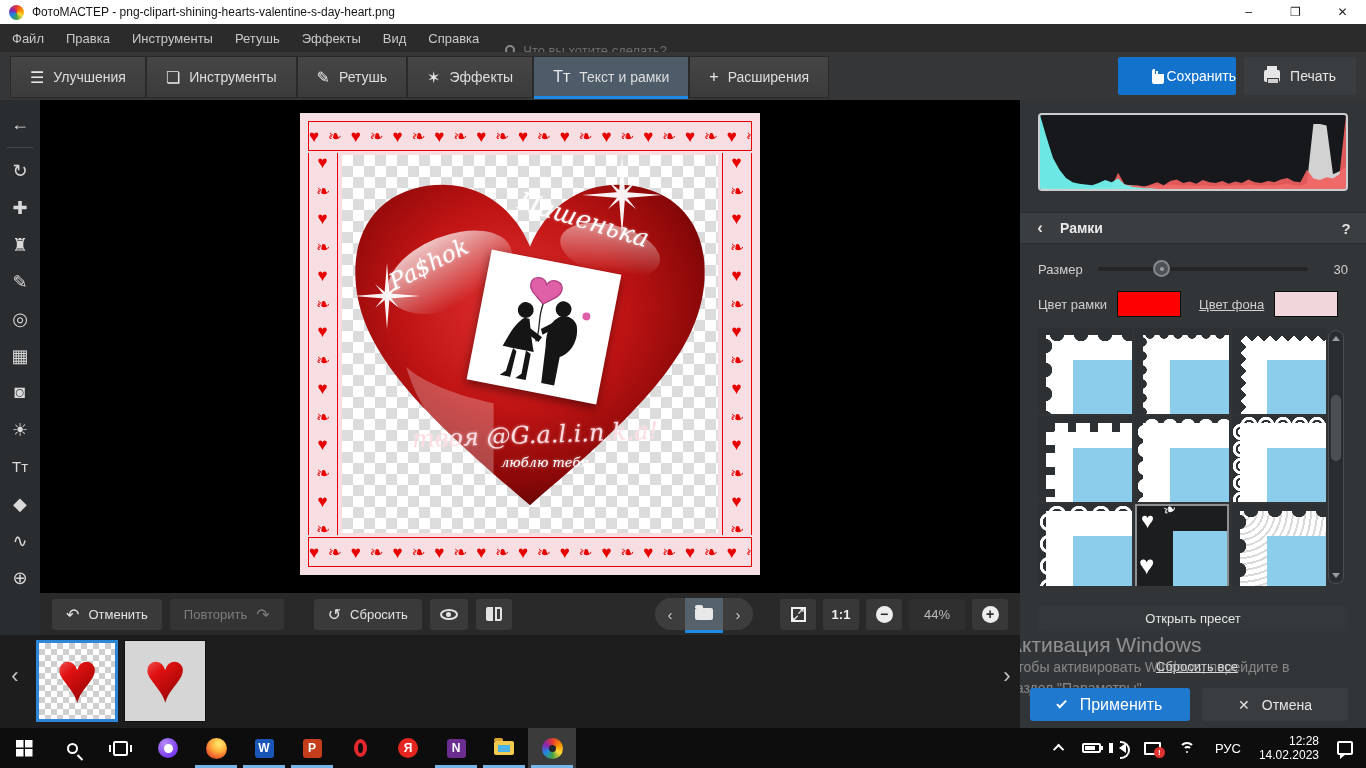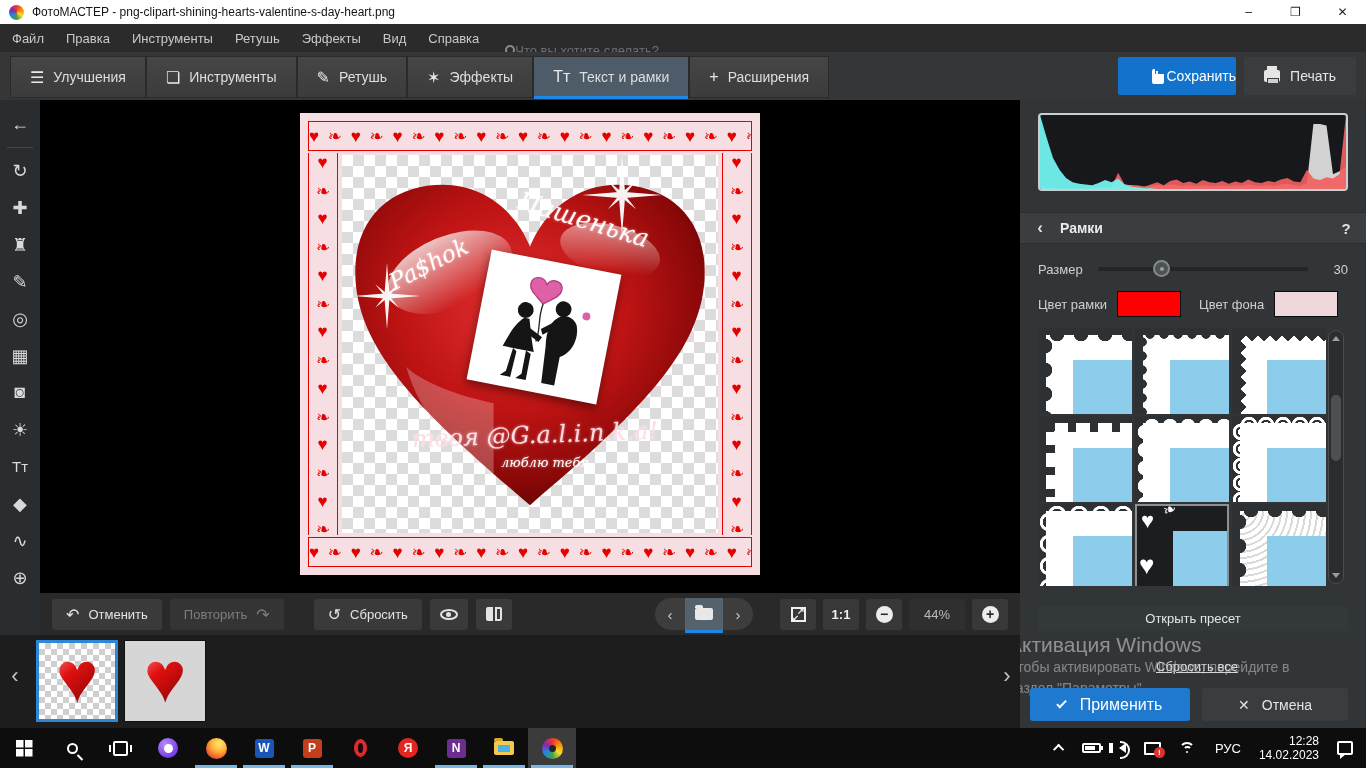--- a/index.html
+++ b/index.html
@@ -11,21 +11,21 @@
   .titlebar { position:absolute; left:0; top:0; width:1366px; height:24px; background:#ffffff; display:flex; align-items:center; }
   .app-dot { width:15px; height:15px; border-radius:50%; margin:0 8px 0 9px;
     background:conic-gradient(#e53935,#fb8c00,#fdd835,#43a047,#1e88e5,#8e24aa,#e53935); }
   .title-text { font-size:12px; color:#151515; }
   .win-controls { margin-left:auto; display:flex; height:100%; }
   .win-btn { width:47px; height:100%; display:flex; align-items:center; justify-content:center; font-size:12px; color:#222; }
 
   
   .menubar { position:absolute; left:0; top:24px; width:1366px; height:28px; background:#2b2b2b; display:flex; align-items:center; padding-left:12px; }
   .menu-item { color:#c9c9c9; font-size:13px; margin-right:22px; cursor:default; }
-  .menu-search { display:flex; align-items:center; gap:0; margin-left:4px;margin-top:24px; }
+  .menu-search { display:flex; align-items:center; gap:8px; margin-left:4px;margin-top:24px; }
   .search-glass { width:10px; height:10px; border:2px solid #8a8a8a; border-radius:50%; position:relative; }
   .search-glass::after { content:""; position:absolute; width:2px; height:6px; background:#8a8a8a; left:9px; top:8px; transform:rotate(-45deg); }
   .menu-search span { color:#6f6f6f; font-size:13px; }
 
   
   .tabbar { position:absolute; left:0; top:52px; width:1366px; height:48px; background:#343638; display:flex; align-items:center; padding:0 10px; }
   .tabs { display:flex; height:42px; margin-top:2px; }
   .tab { position:relative; display:flex; align-items:center; gap:9px; padding:0 19px; background:linear-gradient(#464646,#3b3b3b); border:1px solid #2a2a2a; color:#dedede; font-size:14px; cursor:pointer; }
   .tab .tab-glyph { font-size:16px; color:#e8e8e8; }
   .tab.active { background:#4d5c68; }
@@ -428,21 +428,21 @@
       <div class="size-label">Размер</div>
       <div class="slider">
         <div class="slider-thumb" id="size-thumb" style="left: calc(30% - 8px);"></div>
       </div>
       <div class="size-value">30</div>
     </div>
 
     <div class="color-row">
       <div class="color-label">Цвет рамки</div>
       <div class="swatch" id="frame-swatch" style="background: rgb(254, 0, 0);"></div>
-      <div class="color-label" style="margin-left:18px;">Цвет фона</div>
+      <div class="color-label" style="margin-left:18px;text-decoration:underline;">Цвет фона</div>
       <div class="swatch" id="bg-swatch" style="background: rgb(239, 215, 219);"></div>
     </div>
 
     <div class="frames-grid" id="frames-grid">
         <div class="tile v1">
           <div class="wh"></div>
           <div class="ph2"></div>
         </div>
         <div class="tile v2">
           <div class="wh"></div>

